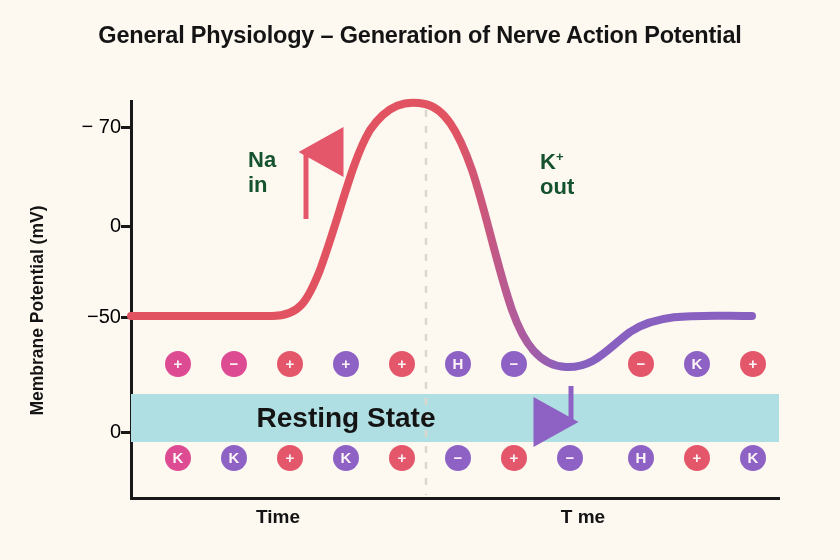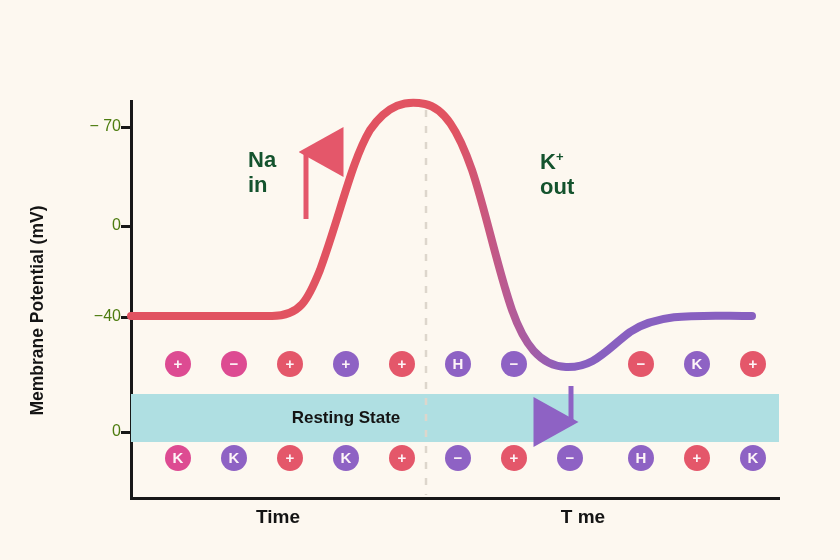--- a/index.html
+++ b/index.html
@@ -52,22 +52,22 @@
   .y-tick-mark {
     width: 9px;
     height: 3px;
     background: #181818;
     left: 121px;
   }
   .y-tick-label {
     position: absolute;
     right: 0;
     text-align: right;
-    font-size: 16px;
-    color: #4d7c0f;
+    font-size: 20px;
+    color: #000000;
     width: 70px;
   }
   .y-tick-wrap {
     position: absolute;
     left: 40px;
     width: 81px;
     height: 24px;
   }
   .y-tick-wrap .y-tick-label { top: 0; line-height: 24px; }
 
@@ -113,21 +113,21 @@
     height: 48px;
     background: #afdfe2;
   }
   #label-resting-state {
     left: 131px;
     top: 394px;
     width: 430px;
     height: 48px;
     line-height: 48px;
     text-align: center;
-    font-size: 17px;
+    font-size: 28px;
     font-weight: bold;
     color: #141414;
   }
 
   
   .x-tick-label {
     position: absolute;
     top: 506px;
     font-size: 19px;
     font-weight: bold;
@@ -157,39 +157,40 @@
     width: 100%;
     height: 100%;
     line-height: 26px;
   }
 </style>
 </head>
 <body>
 
 <div id="figure">
 
+  <div id="chart-title">General Physiology – Generation of Nerve Action Potential</div>
 
   <div id="y-axis-title">Membrane Potential (mV)</div>
 
   <div class="abs" id="y-axis-line"></div>
   <div class="abs" id="x-axis-line"></div>
 
   <div class="abs y-tick-mark" style="top:126px"></div>
   <div class="y-tick-wrap" style="top:114px">
     <div class="y-tick-label">− 70</div>
   </div>
 
   <div class="abs y-tick-mark" style="top:225px"></div>
   <div class="y-tick-wrap" style="top:213px">
     <div class="y-tick-label">0</div>
   </div>
 
   <div class="abs y-tick-mark" style="top:316px"></div>
   <div class="y-tick-wrap" style="top:304px">
-    <div class="y-tick-label">−40</div>
+    <div class="y-tick-label">−50</div>
   </div>
 
   <div class="abs y-tick-mark" style="top:431px"></div>
   <div class="y-tick-wrap" style="top:419px">
     <div class="y-tick-label">0</div>
   </div>
 
   <div class="abs" id="resting-band"></div>
 
   <svg class="abs" width="840" height="560" style="left:0;top:0">

